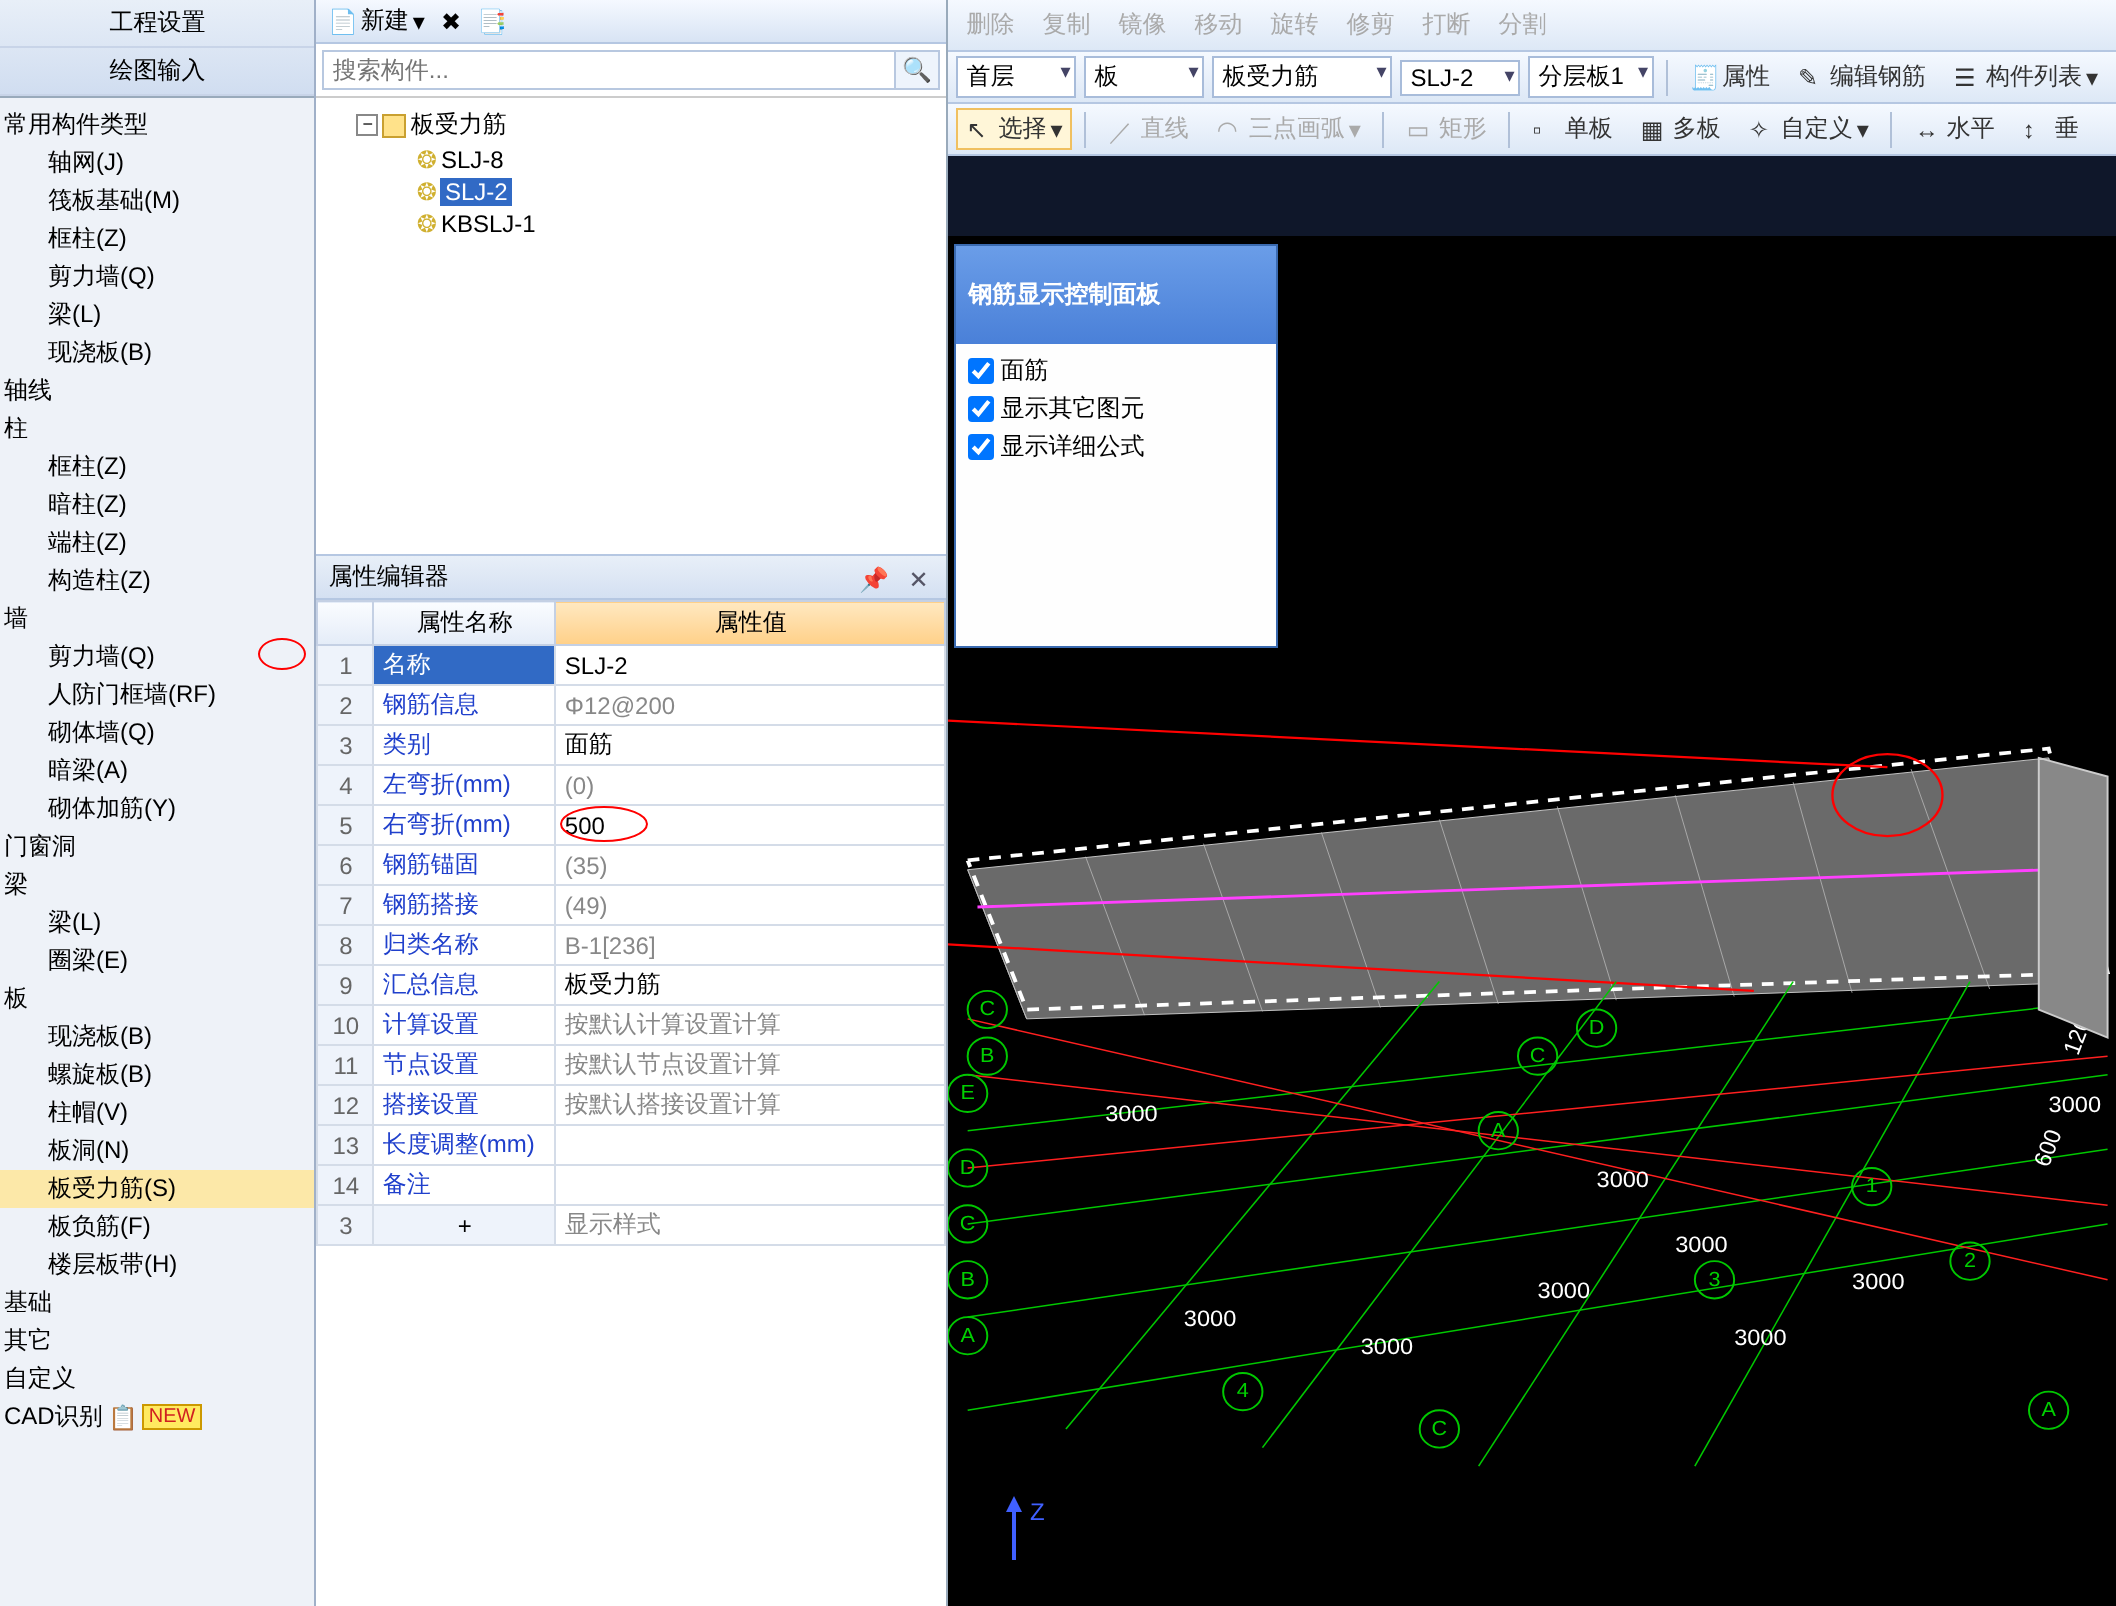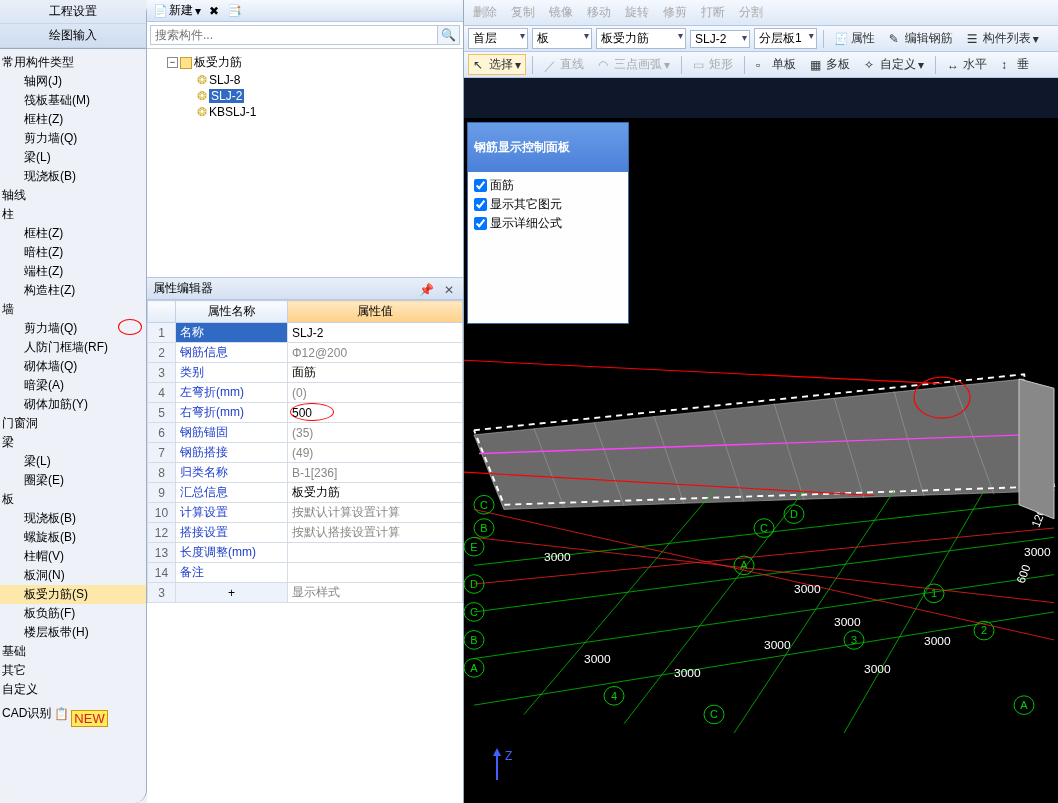--- a/index.html
+++ b/index.html
@@ -1,29 +1,29 @@
 <!DOCTYPE html>
 <html><head>
 <meta charset="utf-8">
 <style>
 * { box-sizing: border-box; margin: 0; padding: 0; font-family: "Microsoft YaHei", SimSun, sans-serif; font-size: 12px; }
 body { width: 1058px; height: 803px; overflow: hidden; background: #f0f0f0; display: flex; }
 
 
-.left-panel { width: 147px; background: #eef2f8; border-right: 1px solid #a0b0c8; display: flex; flex-direction: column; border-radius: 13px; }
+.left-panel { width: 159px; background: #eef2f8; border-right: 1px solid #a0b0c8; display: flex; flex-direction: column; }
 .left-top-tabs { background: linear-gradient(#e8eff8,#d0ddf0); border-bottom:1px solid #9ab; }
 .left-top-tab { padding: 3px 10px; border-bottom:1px solid #c8d4e8; cursor:pointer; text-align:center;}
 .left-list { flex:1; overflow:auto; padding-top:4px; }
 .left-item { padding:1px 4px 1px 24px; cursor:pointer; white-space:nowrap; }
 .left-item.heading { padding-left:2px; font-weight:normal; }
 .left-item.highlight { background:#fce8a8; }
 .left-item.redmark { position:relative; }
 .left-item.redmark::after { content:""; position:absolute; right:4px; top:0; width:22px; height:14px; border:1px solid red; border-radius:50%; }
 .cad-item { display:flex; align-items:center; gap:3px;}
-.new-badge { background:#ffea60; color:#d02020; font-size:13px; padding:0 2px; border:1px solid #c90;margin-top:10px; }
+.new-badge { background:#ffea60; color:#d02020; font-size:10px; padding:0 2px; border:1px solid #c90; }
 
 
 .mid-panel { width: 317px; background:#fff; border-right:1px solid #9ab; display:flex; flex-direction:column; }
 .mid-toolbar { background:linear-gradient(#f5f9ff,#d8e4f4); padding:2px 6px; border-bottom:1px solid #b5c7e2; display:flex; align-items:center; gap:8px;}
 .mid-toolbar .btn { cursor:pointer; display:flex; align-items:center; gap:2px;}
 .mid-search { display:flex; padding:3px; border-bottom:1px solid #ccc; }
 .mid-search input { flex:1; border:1px solid #b8c8e0; padding:2px 4px; }
 .mid-search .srch { width:22px; border:1px solid #b8c8e0; border-left:none; background:#eef4fc; display:flex; align-items:center; justify-content:center; cursor:pointer;}
 .mid-tree { flex:0 0 228px; overflow:auto; padding:4px 2px; background:#fff; }
 .tree-row { padding:1px 0 1px 4px; display:flex; align-items:center; gap:2px; cursor:pointer;}
@@ -36,21 +36,21 @@
 .tree-label.sel { background:#316ac5; color:#fff; padding:0 2px;}
 
 .prop-head { background:linear-gradient(#e8eff8,#d4e0f2); border-top:1px solid #b5c7e2; border-bottom:1px solid #b5c7e2; padding:2px 6px; display:flex; justify-content:space-between; align-items:flex-end;}
 .prop-head .ctrls span { cursor:pointer; padding:0 3px; color:#556;}
 .prop-table { flex:1; overflow:auto; background:#fff;}
 .prop-table table { width:100%; border-collapse:collapse; }
 .prop-table th { background:linear-gradient(#fafcff,#e4ecf8); border:1px solid #c4d0e4; padding:2px 4px; font-weight:normal;}
 .prop-table th.val { background:linear-gradient(#ffe8c0,#ffd088); }
 .prop-table td { border:1px solid #d4dce8; padding:1px 4px; height:18px; }
 .prop-table td.rn { background:#eef3fb; text-align:center; width:28px; color:#666;}
-.prop-table td.pn { color:#2040cc; width:112px;}
+.prop-table td.pn { color:#2040cc; width:91px;}
 .prop-table td.pn.sel { background:#316ac5; color:#fff;}
 .prop-table td.pv { color:#888; position:relative;}
 .prop-table td.pv.blk { color:#000;}
 .prop-table td.pv.circ::after { content:""; position:absolute; left:2px; top:0px; width:42px; height:16px; border:1px solid red; border-radius:50%; pointer-events:none;}
 .prop-table td.plus { text-align:center; background:#eef3fb;}
 
 
 .right-panel { flex:1; background:#0f172a; position:relative; display:flex; flex-direction:column;gap:40px;}
 .top-ribbons { background:#e8eff8; }
 .ribbon-row { display:flex; align-items:center; gap:4px; padding:2px 4px; border-bottom:1px solid #b5c7e2; background:linear-gradient(#f5f9ff,#dde8f6); white-space:nowrap; overflow:hidden;}
@@ -223,20 +223,25 @@
             <td class="rn">9</td>
             <td class="pn">汇总信息</td>
             <td class="pv blk">板受力筋</td>
           </tr>
           <tr>
             <td class="rn">10</td>
             <td class="pn">计算设置</td>
             <td class="pv">按默认计算设置计算</td>
           </tr>
           <tr>
+            <td class="rn">11</td>
+            <td class="pn">节点设置</td>
+            <td class="pv">按默认节点设置计算</td>
+          </tr>
+          <tr>
             <td class="rn">12</td>
             <td class="pn">搭接设置</td>
             <td class="pv">按默认搭接设置计算</td>
           </tr>
           <tr>
             <td class="rn">13</td>
             <td class="pn">长度调整(mm)</td>
             <td class="pv"></td>
           </tr>
           <tr>

